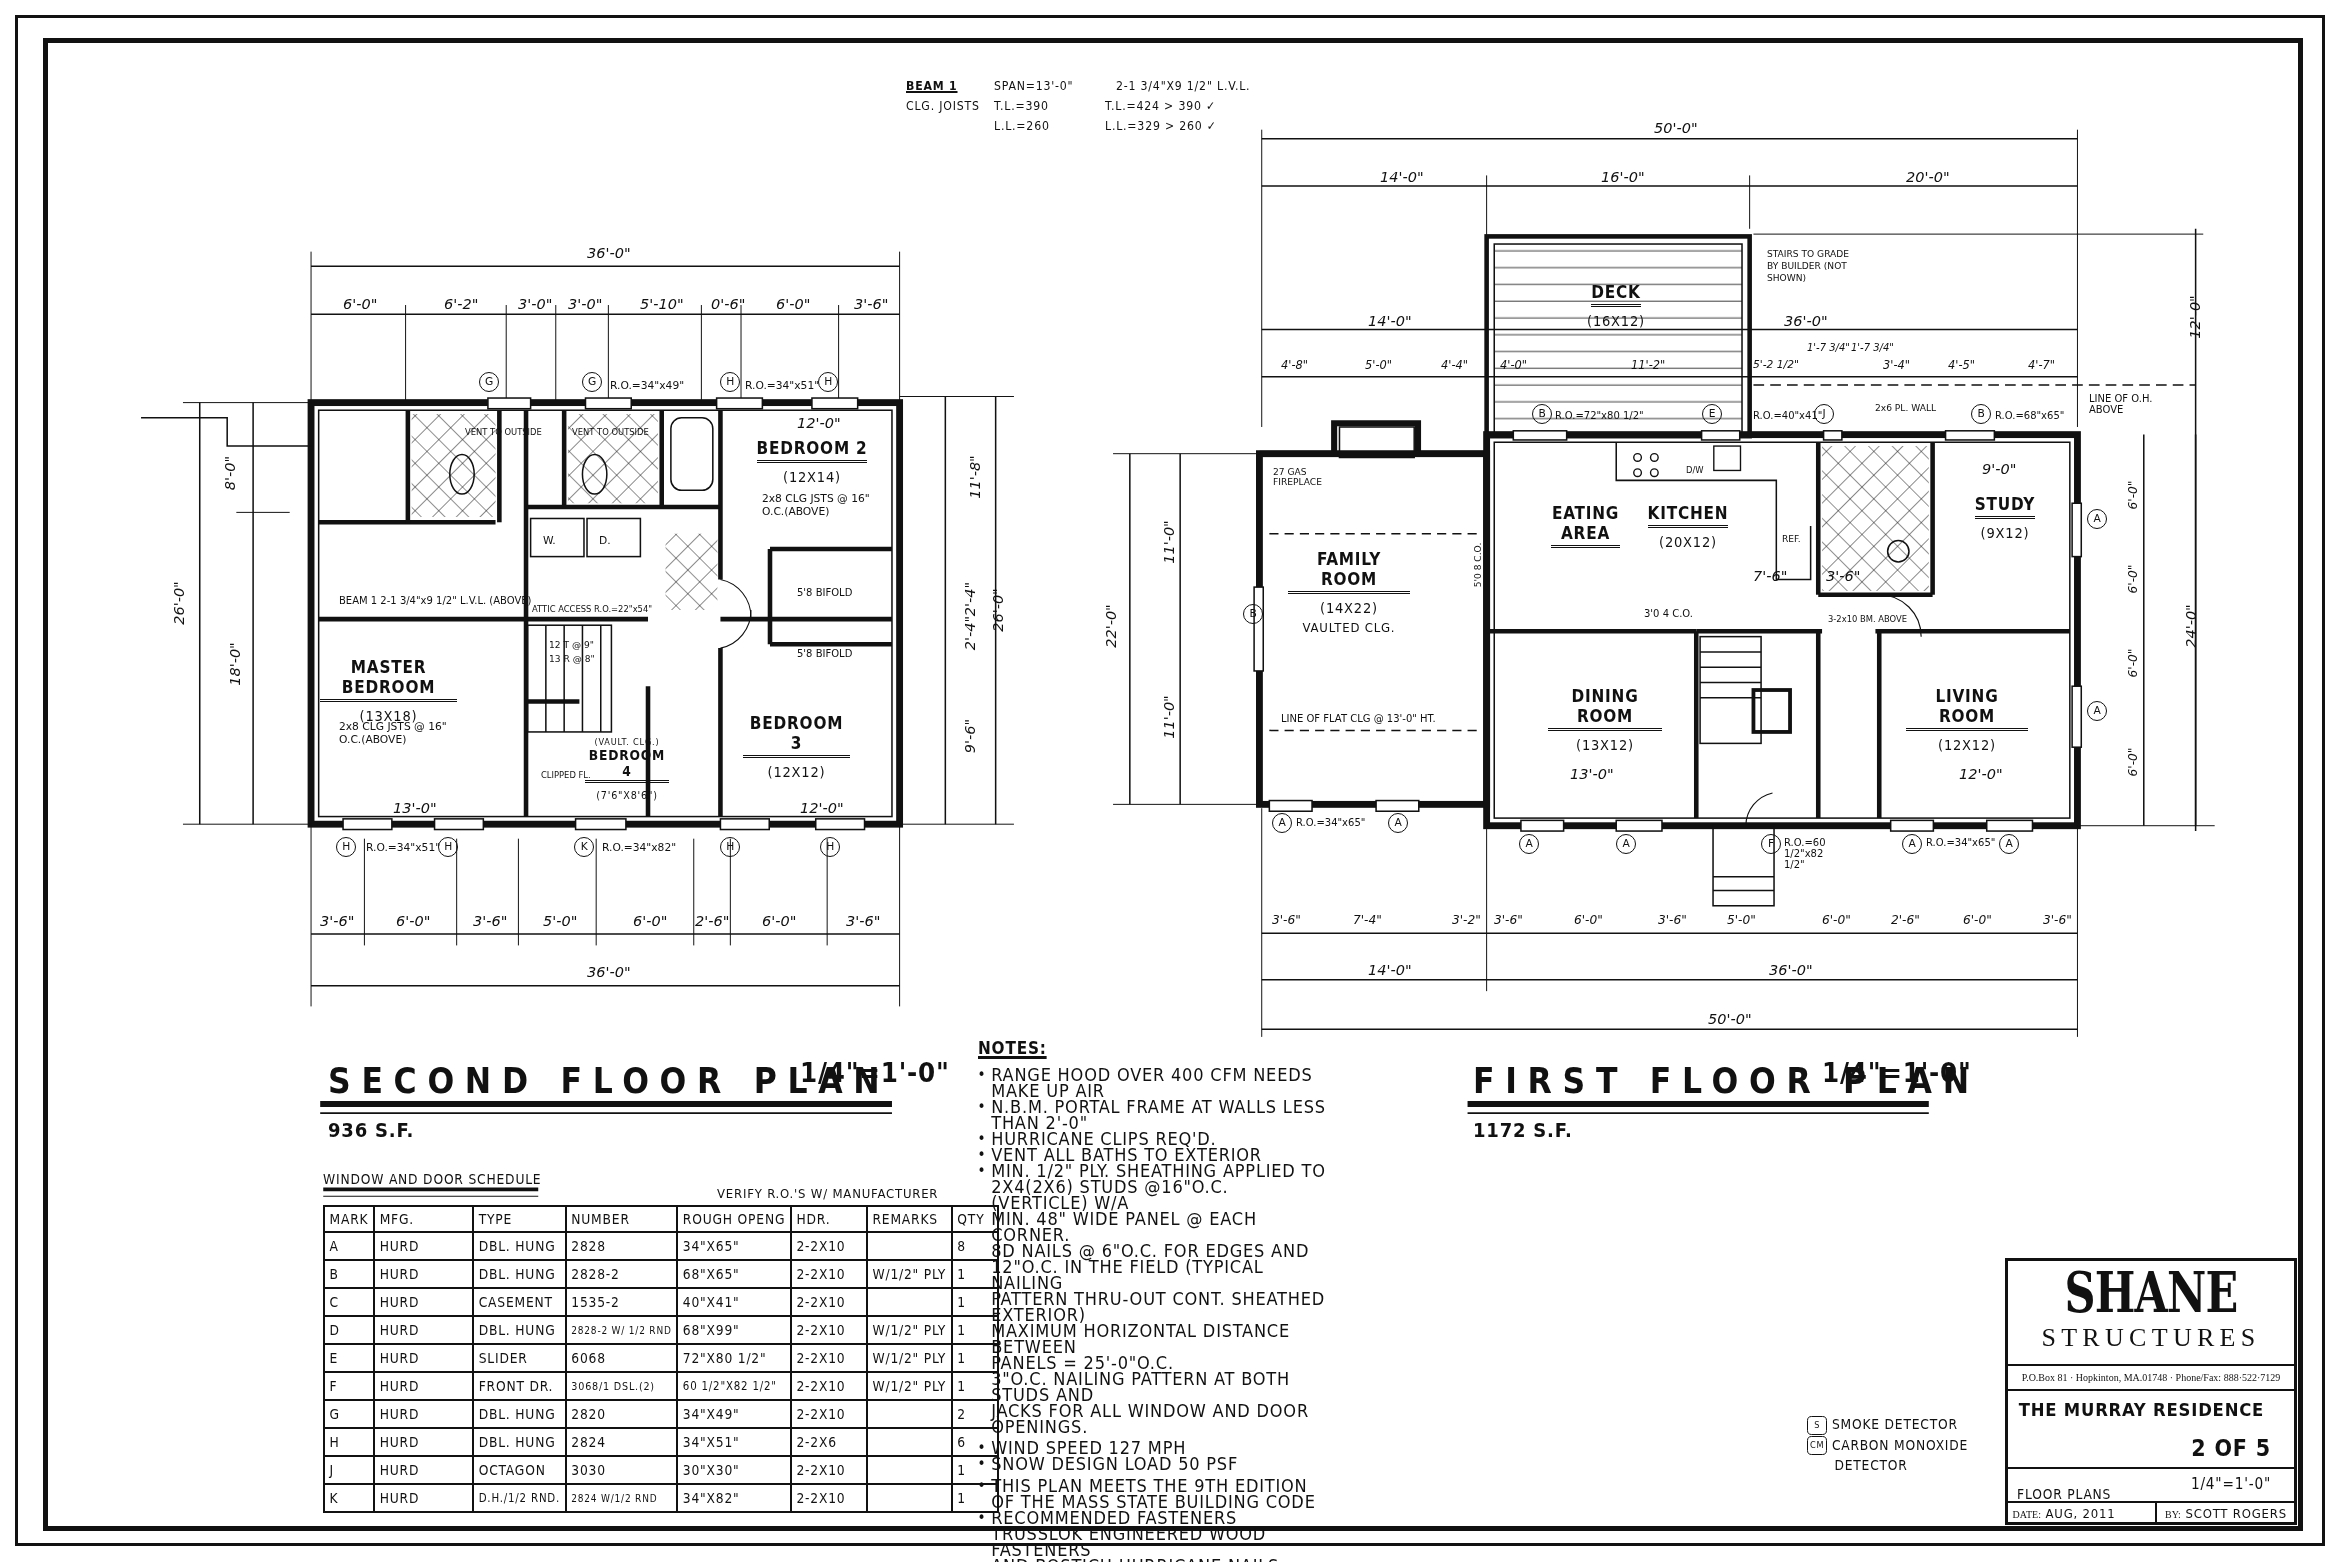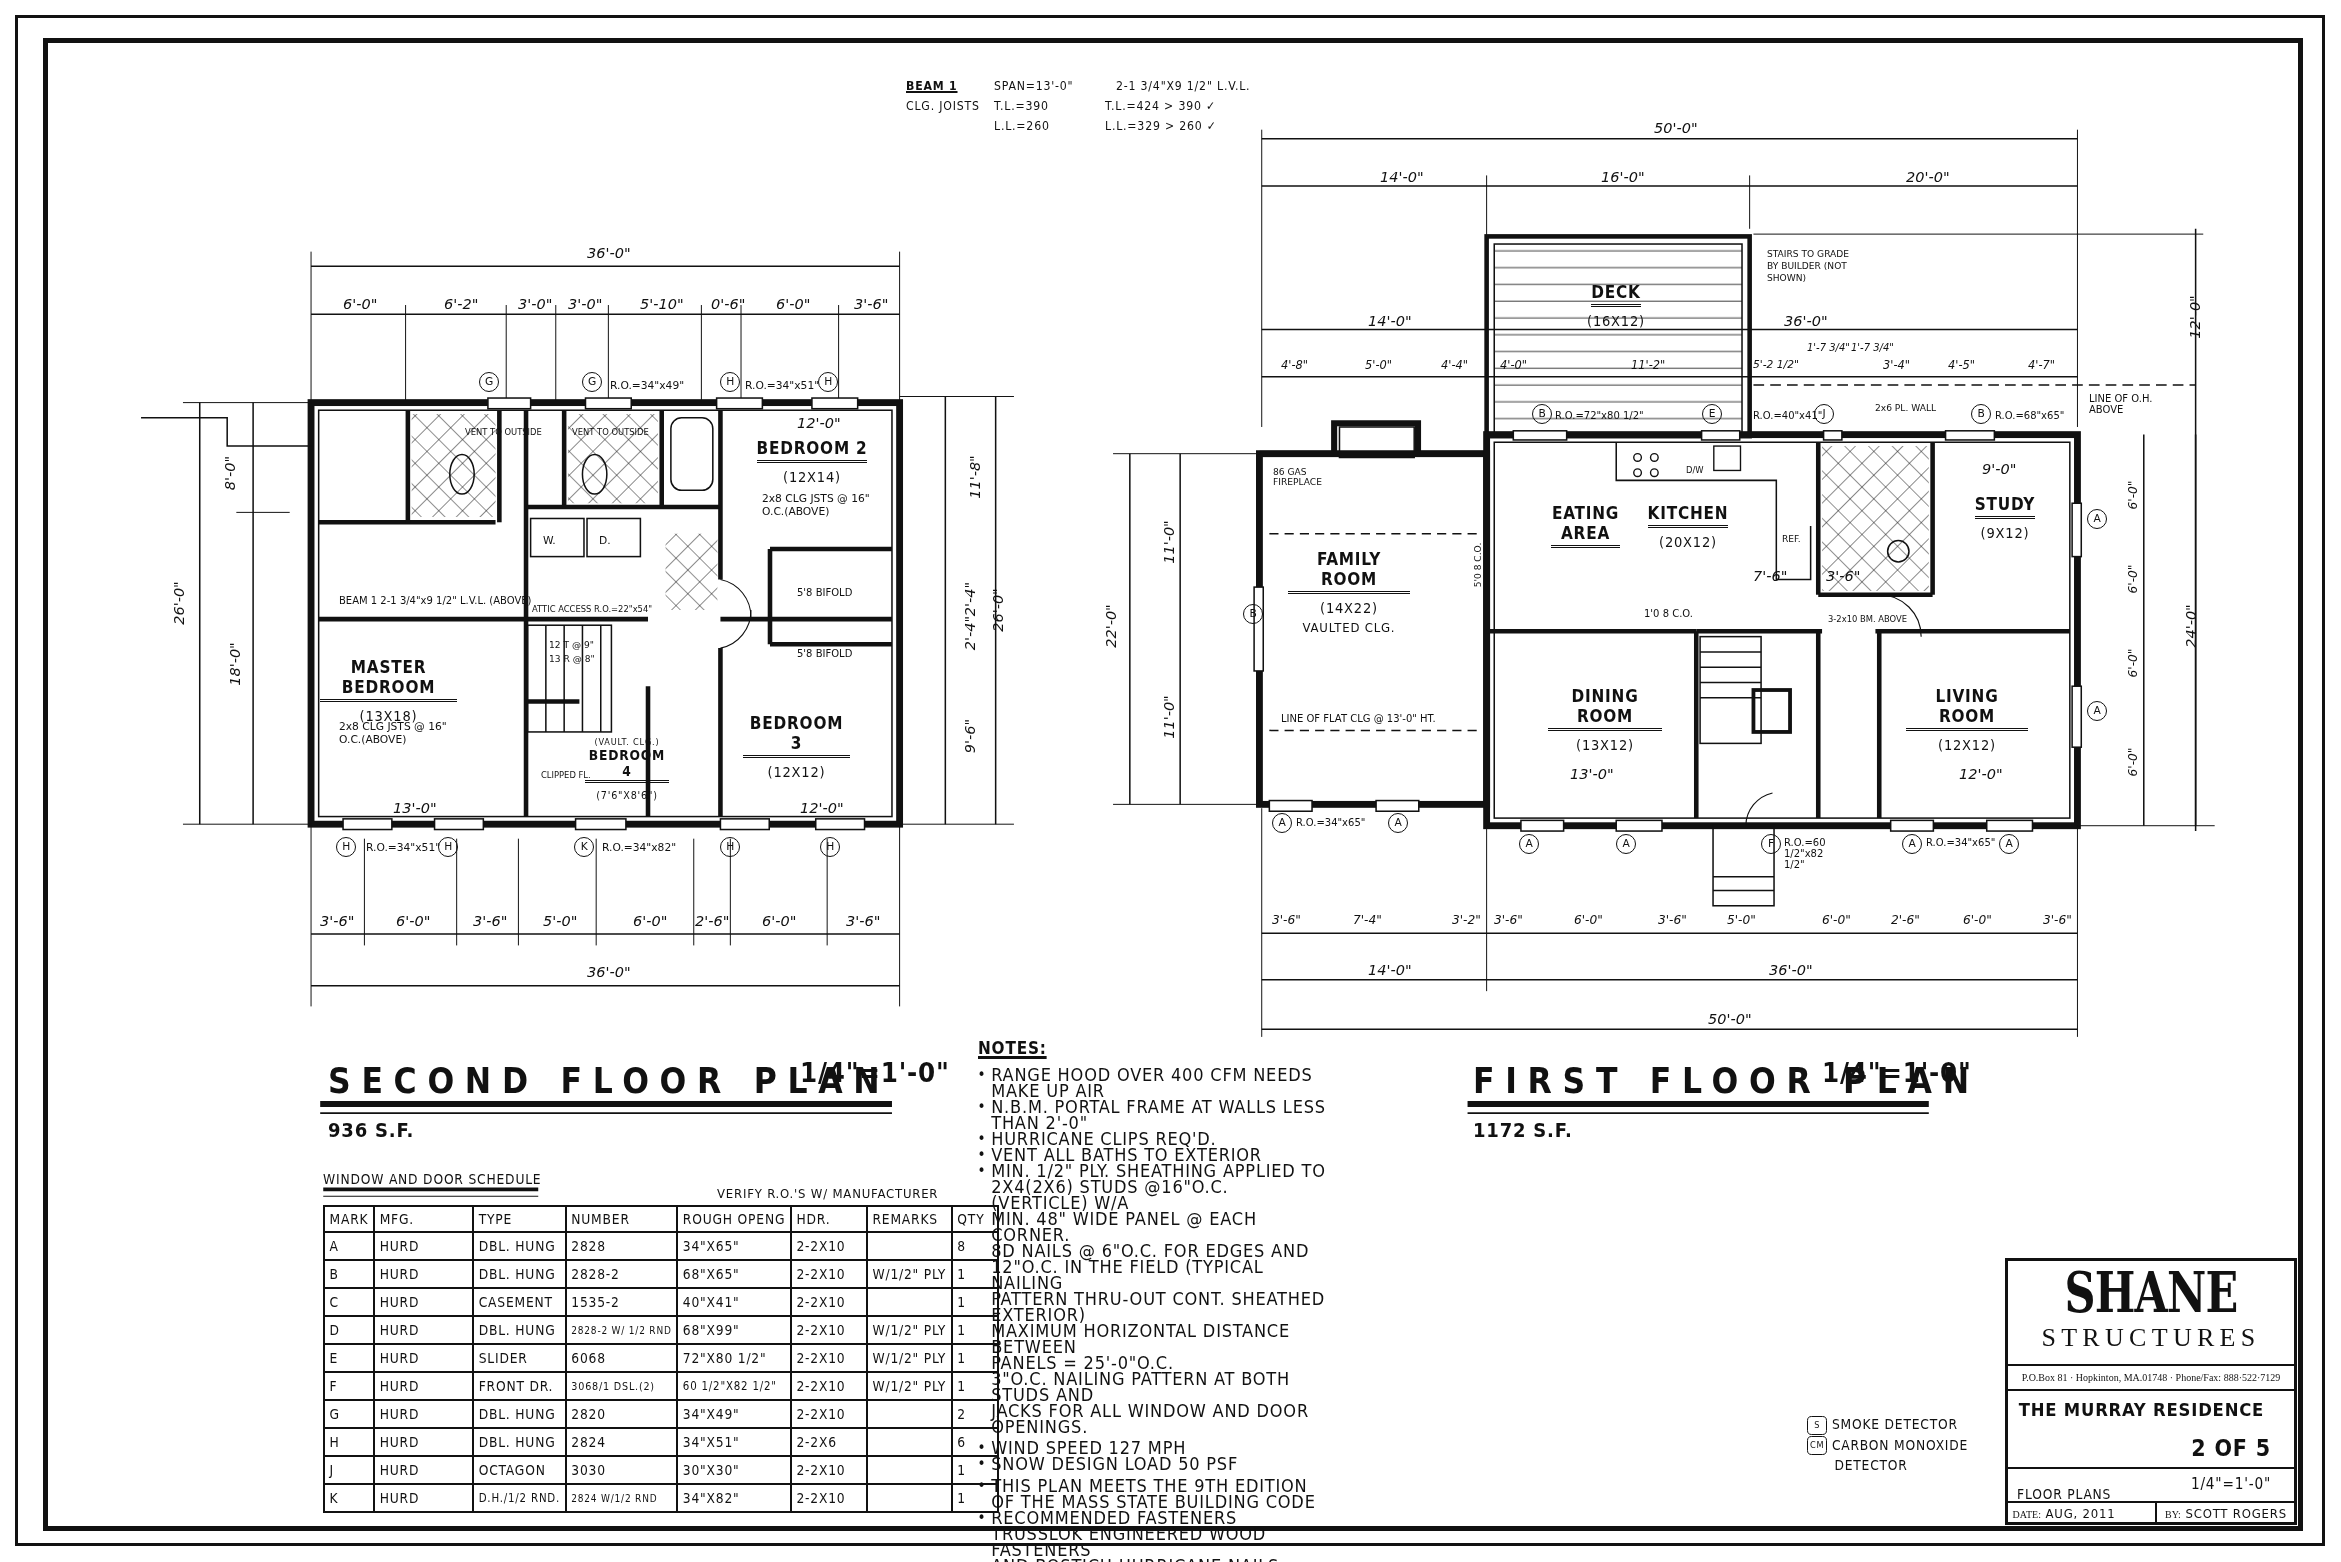--- a/index.html
+++ b/index.html
@@ -391,21 +391,21 @@
 
 <div class="mark" style="left:1532px;top:404px">B</div>
 <div class="small" style="left:1555px;top:410px;font-size:10px">R.O.=72"x80 1/2"</div>
 <div class="mark" style="left:1702px;top:404px">E</div>
 <div class="small" style="left:1753px;top:410px;font-size:10px">R.O.=40"x41"</div>
 <div class="mark" style="left:1814px;top:404px">J</div>
 <div class="small" style="left:1875px;top:403px;font-size:9.1px">2x6 PL. WALL</div>
 <div class="mark" style="left:1971px;top:404px">B</div>
 <div class="small" style="left:1995px;top:410px;font-size:10px">R.O.=68"x65"</div>
 
-<div class="small" style="left:1273px;top:467px;width:69px;white-space:normal;font-size:9.1px">86 GAS FIREPLACE</div>
+<div class="small" style="left:1273px;top:467px;width:69px;white-space:normal;font-size:9.1px">27 GAS FIREPLACE</div>
 <div class="room-lbl hand" style="left:1288px;top:549px;width:122px">
   <span class="nm">FAMILY ROOM</span>
   <span class="sz">(14x22)</span>
   <span class="ex">VAULTED CLG.</span>
 </div>
 <div class="small" style="left:1281px;top:713px;font-size:10px">LINE OF FLAT CLG @ 13'-0" HT.</div>
 <div class="room-lbl hand" style="left:1551px;top:503px;width:69px">
   <span class="nm">EATING AREA</span>
 </div>
 <div class="room-lbl hand" style="left:1631px;top:503px;width:114px">
@@ -419,21 +419,21 @@
   <span class="sz">(9x12)</span>
 </div>
 <div class="room-lbl hand" style="left:1548px;top:686px;width:114px">
   <span class="nm">DINING ROOM</span>
   <span class="sz">(13x12)</span>
 </div>
 <div class="room-lbl hand" style="left:1906px;top:686px;width:122px">
   <span class="nm">LIVING ROOM</span>
   <span class="sz">(12x12)</span>
 </div>
-<div class="small" style="left:1644px;top:608px;font-size:10px">1'0 8 C.O.</div>
+<div class="small" style="left:1644px;top:608px;font-size:10px">3'0 4 C.O.</div>
 <div class="small" style="left:1828px;top:614px;font-size:8.4px">3-2x10 BM. ABOVE</div>
 <div class="small" style="left:1456px;top:560px;font-size:9.1px;transform:rotate(-90deg)">5'0 8 C.O.</div>
 <div class="dim" style="left:1570px;top:766px">13'-0"</div>
 <div class="dim" style="left:1959px;top:766px">12'-0"</div>
 <div class="dim" style="left:1982px;top:461px">9'-0"</div>
 <div class="dim" style="left:1753px;top:568px">7'-6"</div>
 <div class="dim" style="left:1826px;top:568px">3'-6"</div>
 
 <div class="dimv" style="left:1089px;top:618px">22'-0"</div>
 <div class="dimv" style="left:1147px;top:534px">11'-0"</div>

